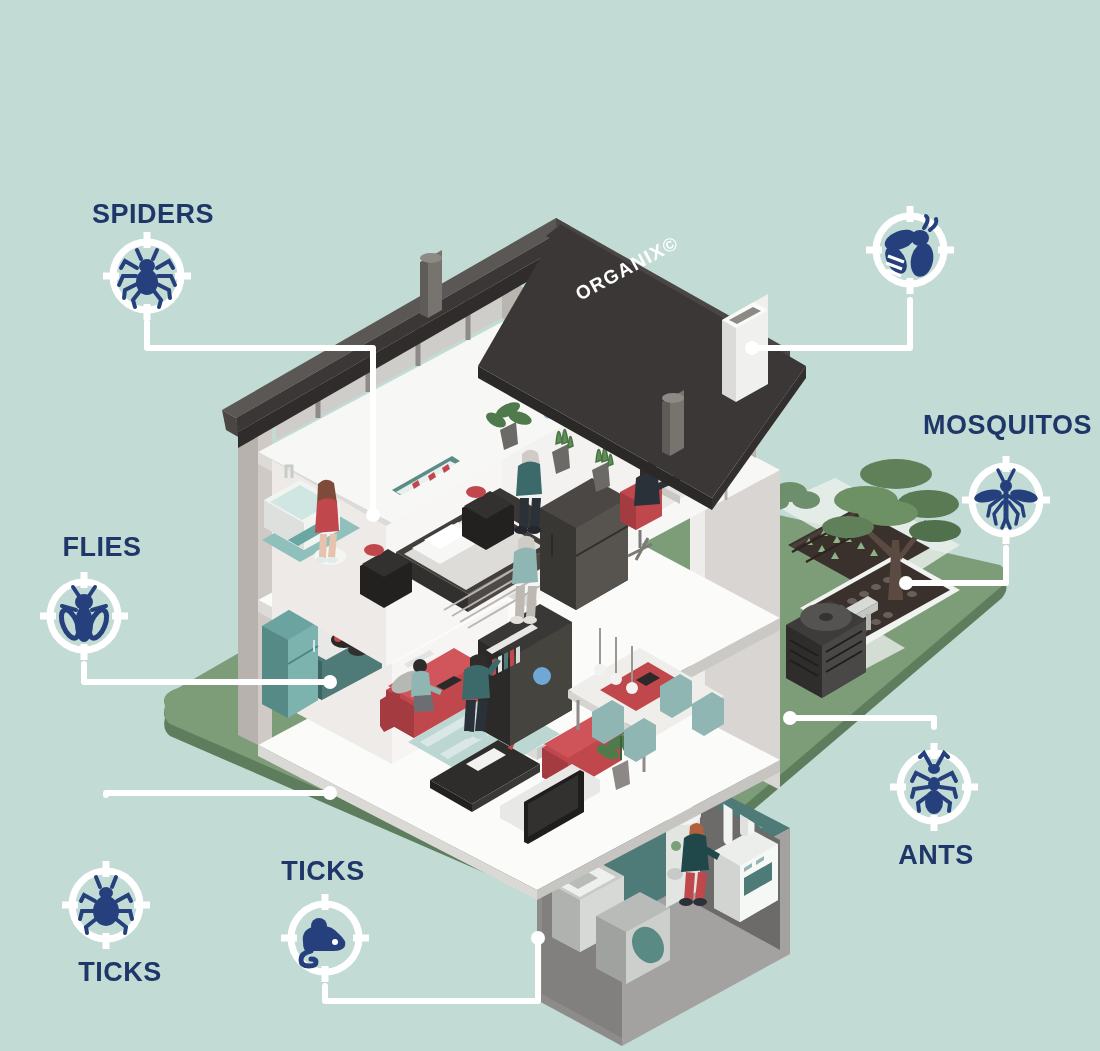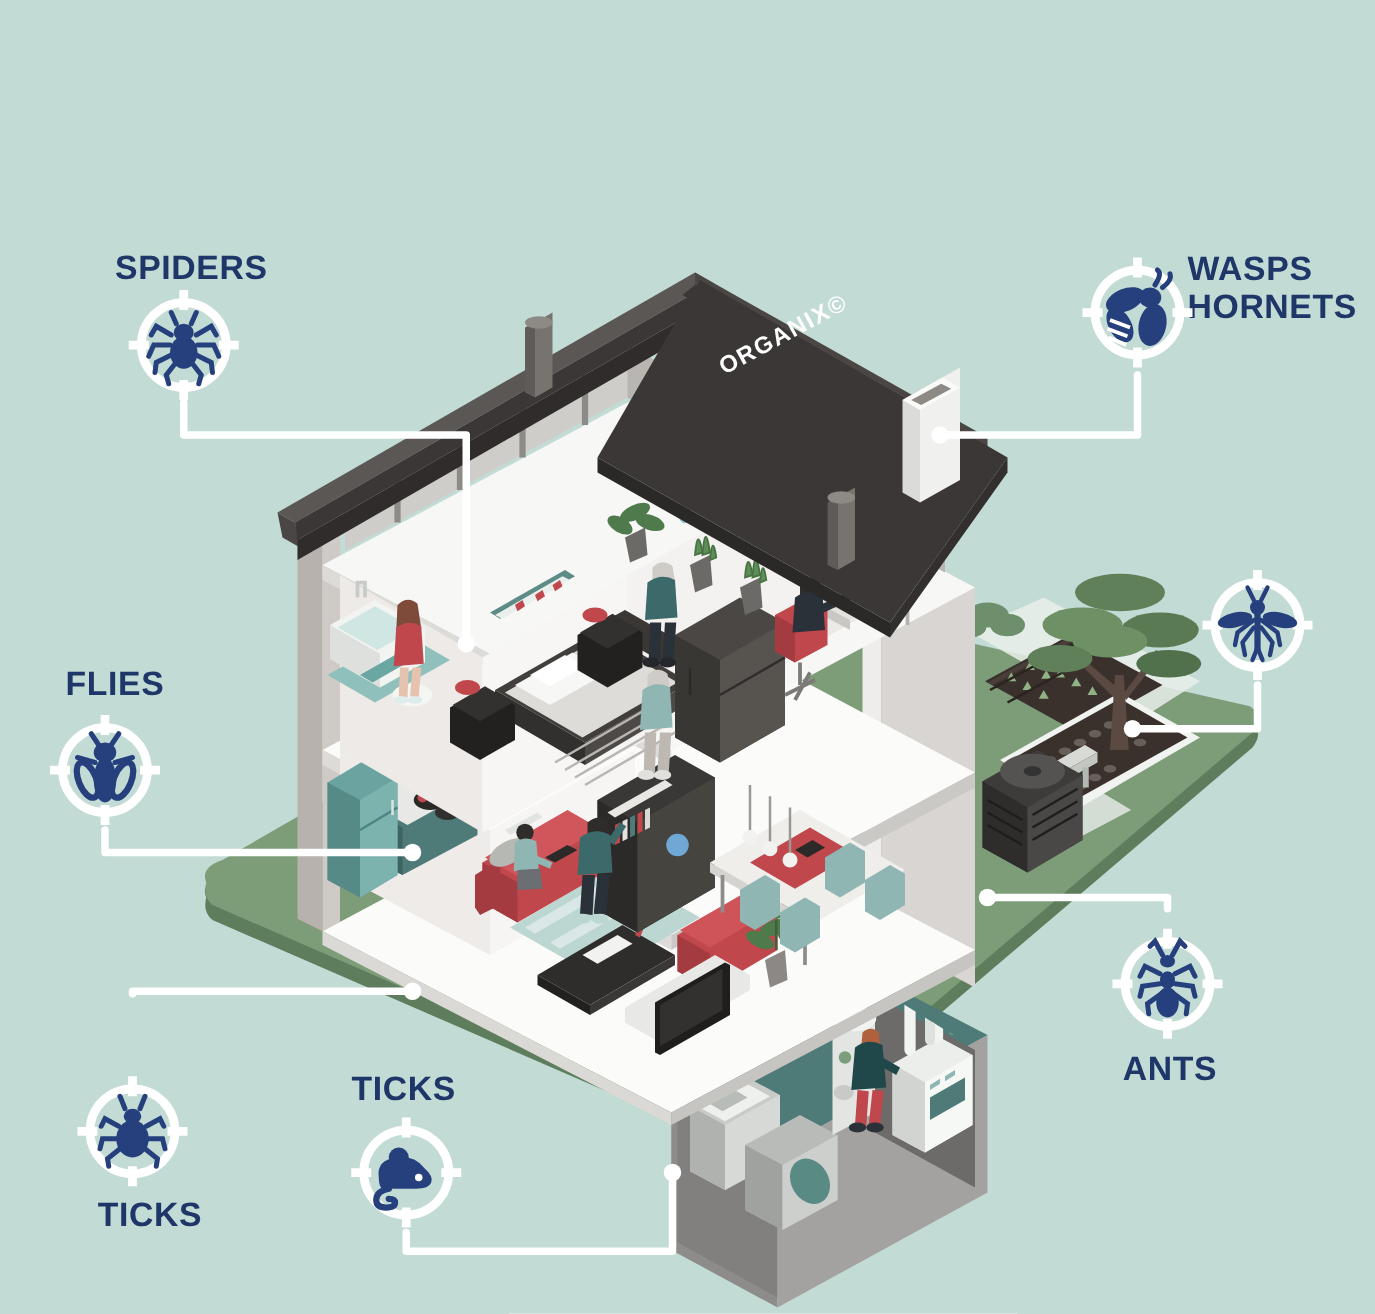--- a/index.html
+++ b/index.html
@@ -581,22 +581,20 @@
         <path d="M38 56 L26 62 L25 70" fill="none"></path>
         <path d="M41 63 L34 72 L36 79" fill="none"></path>
         <path d="M58 40 L70 33 L74 40" fill="none"></path>
         <path d="M59 48 L72 48 L76 57" fill="none"></path>
         <path d="M58 56 L70 62 L71 70" fill="none"></path>
         <path d="M55 63 L62 72 L60 79" fill="none"></path>
       </g>
     </svg>
   </div>
 
-  <div class="pest-label" style="left:950px; top:200px; width:150px; text-align:left;">WASPS
-HORNETS</div>
   <div class="pest-target" style="left:862px; top:202px;">
     <svg viewBox="0 0 96 96">
       <g stroke="#ffffff" stroke-width="7" fill="none">
         <circle cx="48" cy="48" r="34"></circle>
         <path d="M48 4 L48 20 M48 76 L48 92 M4 48 L20 48 M76 48 L92 48"></path>
       </g>
       <g fill="#25407c">
         <ellipse cx="38" cy="38" rx="16" ry="9" transform="rotate(-22 38 38)"></ellipse>
         <ellipse cx="58" cy="36" rx="9" ry="8"></ellipse>
         <path d="M62 26 q6 -9 2 -12" stroke="#25407c" stroke-width="4" fill="none" stroke-linecap="round"></path>
@@ -605,20 +603,21 @@
         <ellipse cx="34" cy="58" rx="9" ry="15" transform="rotate(-30 34 58)"></ellipse>
         <g stroke="#ffffff" stroke-width="3">
           <path d="M26 54 L42 60"></path>
             <path d="M24 61 L40 67"></path>
             <path d="M25 68 L39 74"></path>
         </g>
       </g>
     </svg>
   </div>
 
+  <div class="pest-label" style="left:920px; top:410px; width:175px;">MOSQUITOS</div>
   <div class="pest-target" style="left:958px; top:452px;">
     <svg viewBox="0 0 96 96">
       <g stroke="#ffffff" stroke-width="7" fill="none">
         <circle cx="48" cy="48" r="34"></circle>
         <path d="M48 4 L48 20 M48 76 L48 92 M4 48 L20 48 M76 48 L92 48"></path>
       </g>
       <g fill="#25407c" stroke="#25407c" stroke-width="3.5" stroke-linecap="round">
         <ellipse cx="48" cy="34" rx="6" ry="6" stroke="none"></ellipse>
         <path d="M45 28 L40 18 M51 28 L56 18" fill="none"></path>
         <path d="M48 39 L48 68" fill="none" stroke-width="5"></path>
@@ -627,21 +626,21 @@
         <path d="M45 44 L32 54 L30 64" fill="none"></path>
         <path d="M45 50 L36 62 L38 72" fill="none"></path>
         <path d="M51 44 L64 54 L66 64" fill="none"></path>
         <path d="M51 50 L60 62 L58 72" fill="none"></path>
         <path d="M48 66 L44 76" fill="none"></path>
         <path d="M48 66 L52 76" fill="none"></path>
       </g>
     </svg>
   </div>
 
-  <div class="pest-label" style="left:42px; top:532px; width:100px;">FLIES</div>
+  <div class="pest-label" style="left:52px; top:532px; width:100px;">FLIES</div>
   <div class="pest-target" style="left:36px; top:568px;">
     <svg viewBox="0 0 96 96">
       <g stroke="#ffffff" stroke-width="7" fill="none">
         <circle cx="48" cy="48" r="34"></circle>
         <path d="M48 4 L48 20 M48 76 L48 92 M4 48 L20 48 M76 48 L92 48"></path>
       </g>
       <g fill="#25407c" stroke="#25407c" stroke-width="4" stroke-linecap="round">
         <ellipse cx="48" cy="34" rx="9" ry="8" stroke="none"></ellipse>
         <path d="M43 28 L37 19 M53 28 L59 19" fill="none"></path>
         <ellipse cx="48" cy="56" rx="9" ry="18" stroke="none"></ellipse>

